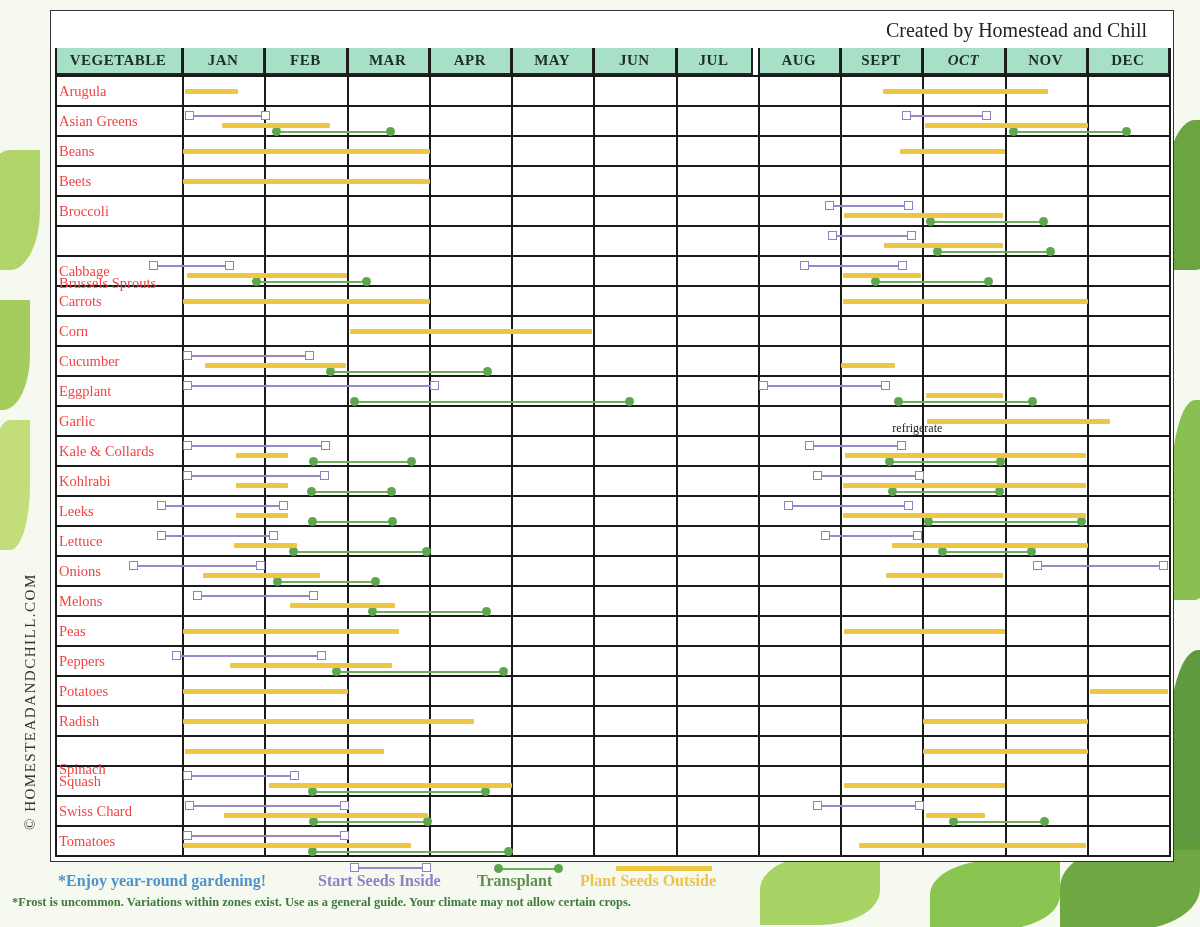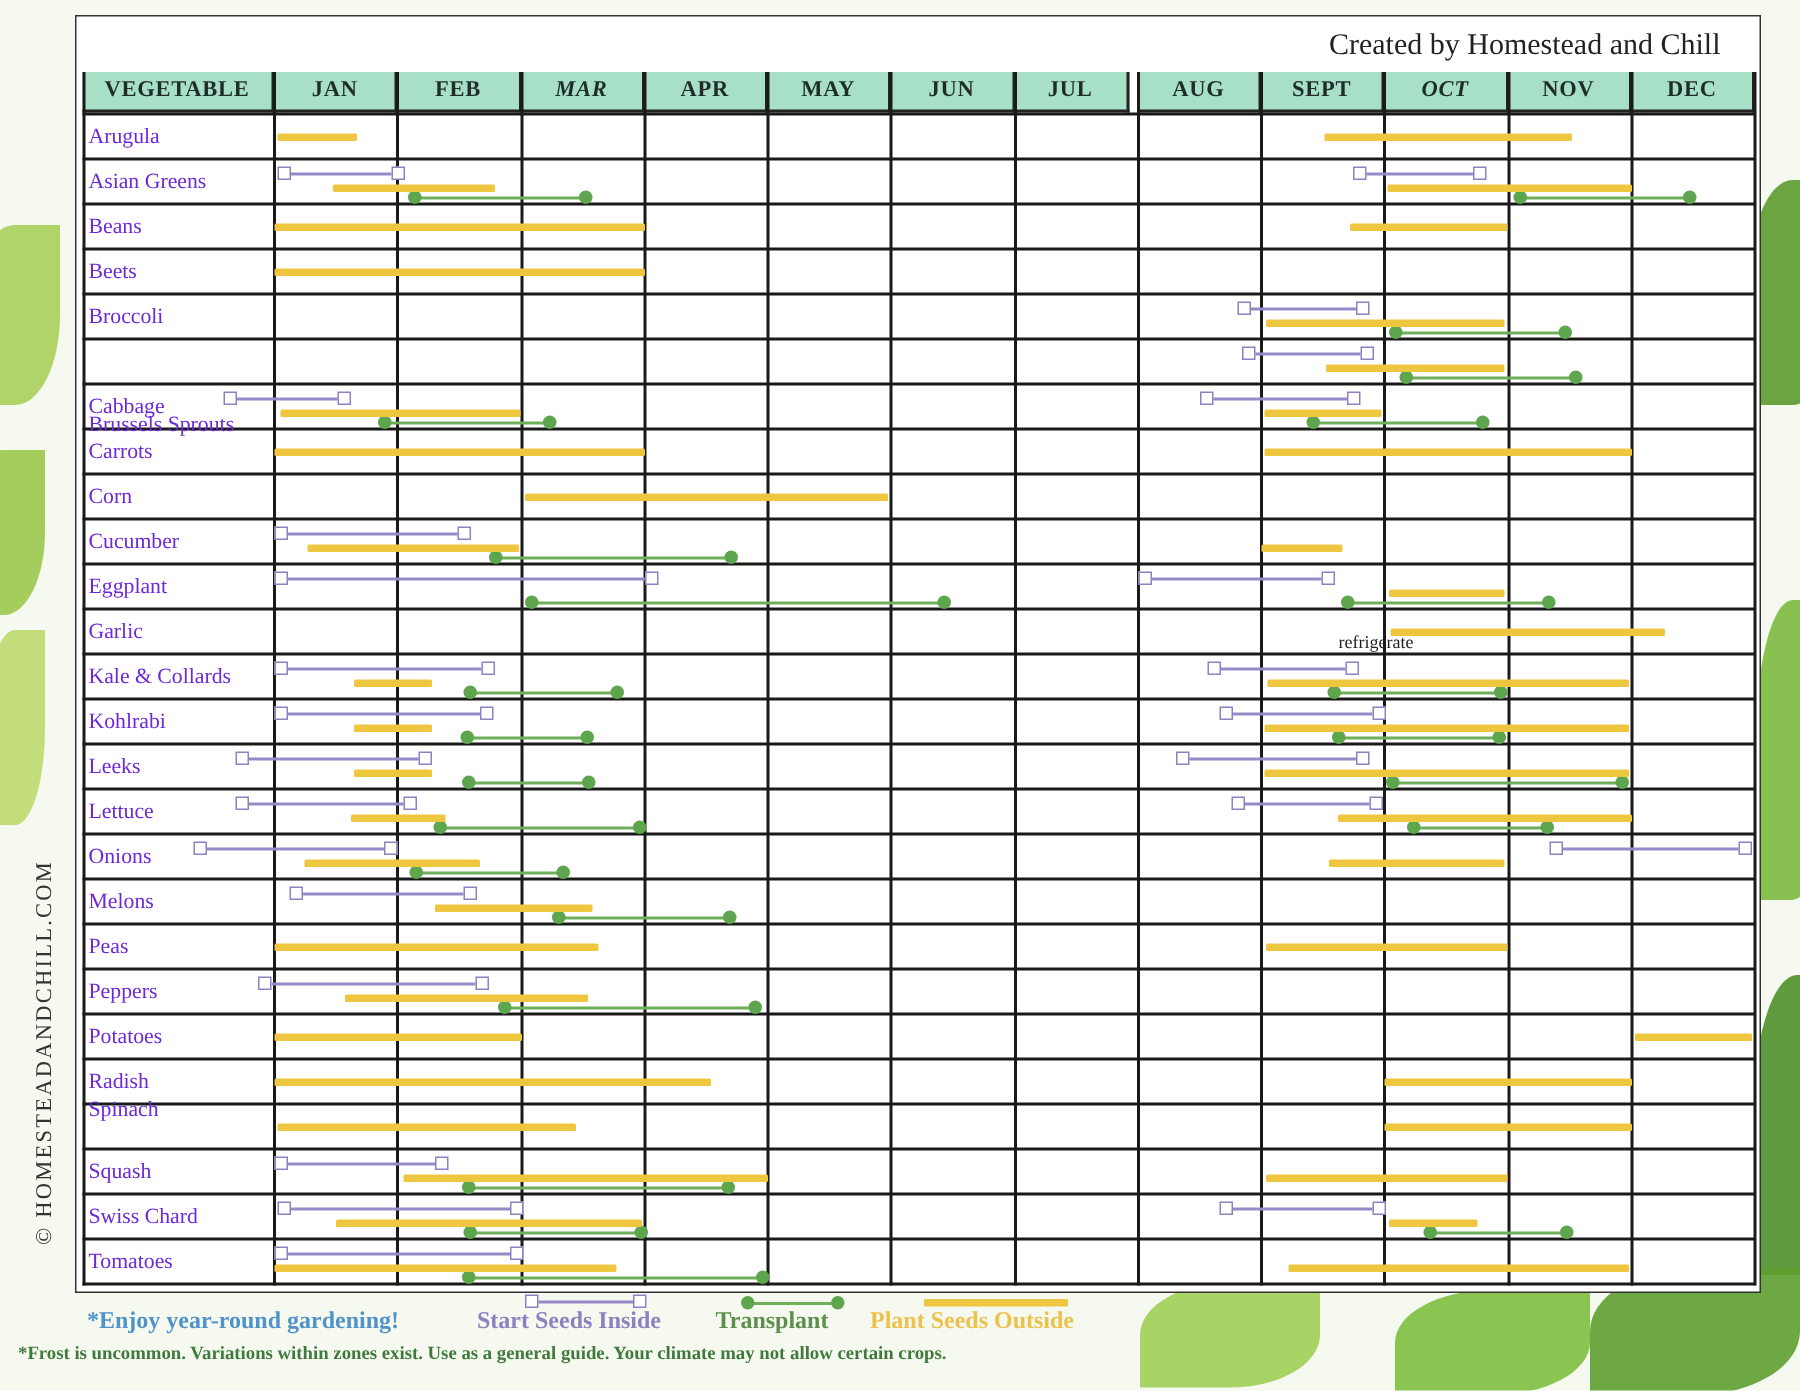--- a/index.html
+++ b/index.html
@@ -8,21 +8,21 @@
   .leaf{position:absolute;border-radius:50% 0 50% 0;opacity:.9;}
   .card{position:absolute;left:50px;top:10px;width:1122px;height:850px;background:#fff;
     border:1.5px solid #333;}
   .title{position:absolute;left:38px;top:6px;font-size:25px;font-weight:bold;letter-spacing:.5px;color:#111;}
   .credit{position:absolute;right:26px;top:8px;font-size:20px;color:#222;}
   .grid{position:absolute;left:55px;top:48px;width:1115px;height:809px;}
   .hdr{position:absolute;top:0;height:26px;background:#a8e0c7;border-right:2px solid #222;border-bottom:2px solid #222;
     display:flex;align-items:center;justify-content:center;font-weight:bold;font-size:15px;color:#1e2d28;font-variant:small-caps;letter-spacing:.5px;box-sizing:border-box;}
   .rowline{position:absolute;left:0;width:1115px;height:2px;background:#1a1a1a;}
   .colline{position:absolute;top:0;width:2px;height:809px;background:#1a1a1a;}
-  .veg{position:absolute;left:4px;font-size:14.5px;color:#6d28d9;height:30px;line-height:30px;}
+  .veg{position:absolute;left:4px;font-size:14.5px;color:#ef4444;height:30px;line-height:30px;}
   .bar{position:absolute;height:5px;background:#efc640;border-radius:1px;}
   .pline{position:absolute;height:2px;background:#9789c8;}
   .psq{position:absolute;width:7px;height:7px;border:1.6px solid #8f80c2;background:#fff;}
   .gline{position:absolute;height:2px;background:#6fae5a;}
   .gdot{position:absolute;width:9px;height:9px;border-radius:50%;background:#5ea64d;}
   .note{position:absolute;font-size:12px;color:#222;}
   .legend{position:absolute;top:872px;font-size:16px;font-weight:bold;}
   .foot{position:absolute;left:12px;top:895px;font-size:12.5px;color:#3f7a3c;font-weight:bold;}
   .wm{position:absolute;left:22px;top:830px;transform:rotate(-90deg);transform-origin:0 0;
     font-size:15px;letter-spacing:1.5px;color:#333;white-space:nowrap;}
@@ -41,21 +41,21 @@
 <div class="leaf" style="left:1060px;top:845px;width:140px;height:85px;background:#5f9f2f;"></div>
 
 <div class="card">
   <div class="credit">Created by Homestead and Chill</div>
 </div>
 
 <div class="grid" id="grid">
     <div class="hdr" style="left: 0px; width: 128px; height: 27px;">VEGETABLE</div>
     <div class="hdr" style="left: 128px; width: 82.25px; height: 27px;">JAN</div>
     <div class="hdr" style="left: 210.25px; width: 82.25px; height: 27px;">FEB</div>
-    <div class="hdr" style="left: 292.5px; width: 82.25px; height: 27px; font-style: italic;">MAR</div>
+    <div class="hdr" style="left: 292.5px; width: 82.25px; height: 27px;">MAR</div>
     <div class="hdr" style="left: 374.75px; width: 82.25px; height: 27px;">APR</div>
     <div class="hdr" style="left: 457px; width: 82.25px; height: 27px;">MAY</div>
     <div class="hdr" style="left: 539.25px; width: 82.25px; height: 27px;">JUN</div>
     <div class="hdr" style="left: 621.5px; width: 76px; height: 27px;">JUL</div>
     <div class="hdr" style="left: 703.75px; width: 82.25px; height: 27px;">AUG</div>
     <div class="hdr" style="left: 786px; width: 82.25px; height: 27px;">SEPT</div>
     <div class="hdr" style="left: 868.25px; width: 82.25px; height: 27px; font-style: italic;">OCT</div>
     <div class="hdr" style="left: 950.5px; width: 82.25px; height: 27px;">NOV</div>
     <div class="hdr" style="left: 1032.75px; width: 82.25px; height: 27px;">DEC</div>
     <div class="rowline" style="top: 27px;"></div>
@@ -273,21 +273,21 @@
     <div class="gline" style="left: 280.985px; top: 623px; width: 166.967px;"></div>
     <div class="gdot" style="left: 276.985px; top: 619px;"></div>
     <div class="gdot" style="left: 443.952px; top: 619px;"></div>
     <div class="bar" style="left: 174.882px; top: 615px; width: 162.032px;"></div>
     <div class="veg" style="top: 628px;">Potatoes</div>
     <div class="bar" style="left: 128px; top: 641px; width: 164.5px;"></div>
     <div class="bar" style="left: 1035.22px; top: 641px; width: 78.1375px;"></div>
     <div class="veg" style="top: 658px;">Radish</div>
     <div class="bar" style="left: 128px; top: 671px; width: 291.165px;"></div>
     <div class="bar" style="left: 868.25px; top: 671px; width: 164.5px;"></div>
-    <div class="veg" style="top: 677px;">Spinach</div>
+    <div class="veg" style="top: 706px;">Spinach</div>
     <div class="bar" style="left: 129.645px; top: 701px; width: 199.045px;"></div>
     <div class="bar" style="left: 868.25px; top: 701px; width: 164.5px;"></div>
     <div class="veg" style="top: 718px;">Squash</div>
     <div class="pline" style="left: 132.113px; top: 727px; width: 106.925px;"></div>
     <div class="psq" style="left: 128.113px; top: 723px;"></div>
     <div class="psq" style="left: 235.037px; top: 723px;"></div>
     <div class="gline" style="left: 257.132px; top: 743px; width: 172.725px;"></div>
     <div class="gdot" style="left: 253.132px; top: 739px;"></div>
     <div class="gdot" style="left: 425.858px; top: 739px;"></div>
     <div class="bar" style="left: 214.363px; top: 735px; width: 242.637px;"></div>

